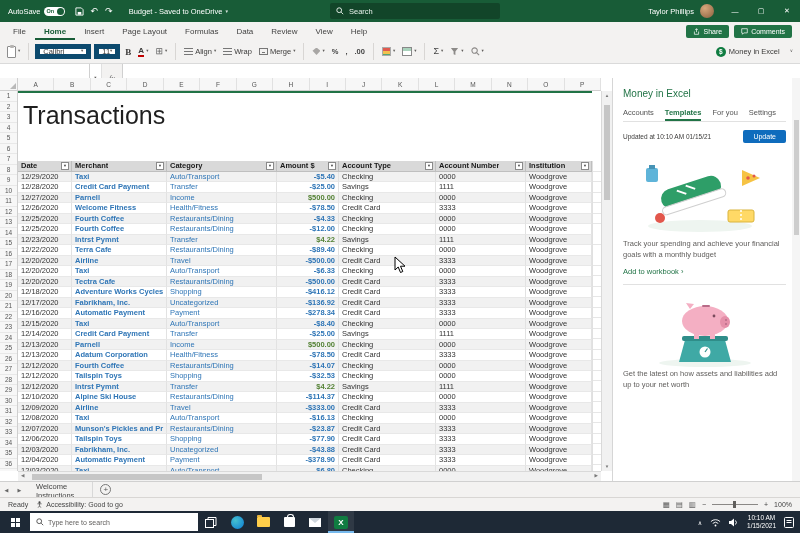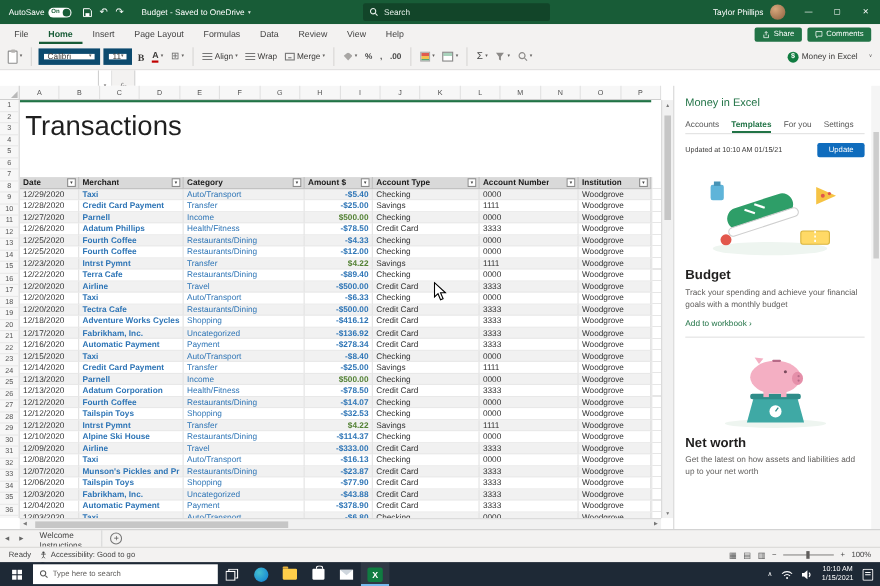--- a/index.html
+++ b/index.html
@@ -508,21 +508,21 @@
               <span class="cell c-merchant">Parnell</span>
               <span class="cell c-category">Income</span>
               <span class="cell c-amount">$500.00</span>
               <span class="cell c-acct-type">Checking</span>
               <span class="cell c-acct-num">0000</span>
               <span class="cell c-inst">Woodgrove</span>
             </div>
 
             <div class="trow even i3">
               <span class="cell c-date">12/26/2020</span>
-              <span class="cell c-merchant">Adatum Phillips</span>
+              <span class="cell c-merchant">Welcome Fitness</span>
               <span class="cell c-category">Health/Fitness</span>
               <span class="cell c-amount">-$78.50</span>
               <span class="cell c-acct-type">Credit Card</span>
               <span class="cell c-acct-num">3333</span>
               <span class="cell c-inst">Woodgrove</span>
             </div>
 
             <div class="trow odd i4">
               <span class="cell c-date">12/25/2020</span>
               <span class="cell c-merchant">Fourth Coffee</span>
@@ -818,21 +818,20 @@
           <path d="M112 18 L130 26 L112 34 Z" fill="#F6C344"></path>
           <circle cx="118" cy="26" r="1.8" fill="#E2574C"></circle>
           <circle cx="124" cy="24" r="1.5" fill="#E2574C"></circle>
           <circle cx="30" cy="66" r="5" fill="#E2574C"></circle>
           <rect x="98" y="58" width="26" height="12" rx="2" fill="#FFD966" stroke="#d9b43c"></rect>
           <line x1="111" y1="58" x2="111" y2="70" stroke="#fff" stroke-width="1.5" stroke-dasharray="2 2"></line>
           <rect x="16" y="16" width="12" height="14" rx="2" fill="#5FB4D9"></rect>
           <rect x="19" y="13" width="6" height="4" fill="#4793B5"></rect>
         </svg>
       </div>
-      <h2>Budget</h2>
       <p>Track your spending and achieve your financial goals with a monthly budget</p>
       <a class="cardlink">Add to workbook ›</a>
       <div class="card-div"></div>
     </div>
 
     <div class="card">
       <div class="card-illo short">
         <svg width="150" height="74" viewBox="0 0 150 74">
           <ellipse cx="75" cy="69" rx="46" ry="4" fill="#eef5f0"></ellipse>
           <path d="M55 46 h40 l6 22 h-52 z" fill="#3FA9A5"></path>
@@ -843,21 +842,20 @@
           <path d="M60 15 l-4 -6 8 1 z" fill="#F4AFC3"></path>
           <ellipse cx="95" cy="28" rx="5" ry="6" fill="#E58FA9"></ellipse>
           <circle cx="96" cy="26" r="1" fill="#b86b88"></circle>
           <circle cx="96" cy="30" r="1" fill="#b86b88"></circle>
           <circle cx="84" cy="22" r="1.4" fill="#7a4b5d"></circle>
           <rect x="64" y="40" width="5" height="5" fill="#F4AFC3"></rect>
           <rect x="80" y="40" width="5" height="5" fill="#F4AFC3"></rect>
           <rect x="72" y="11" width="8" height="2" rx="1" fill="#b86b88"></rect>
         </svg>
       </div>
-      <h2>Net worth</h2>
       <p>Get the latest on how assets and liabilities add up to your net worth</p>
     </div>
 
     <div class="panel-scroll">
       <div class="panel-thumb"></div>
     </div>
   </div>
 </div>
 
 <div class="sheettabs">

